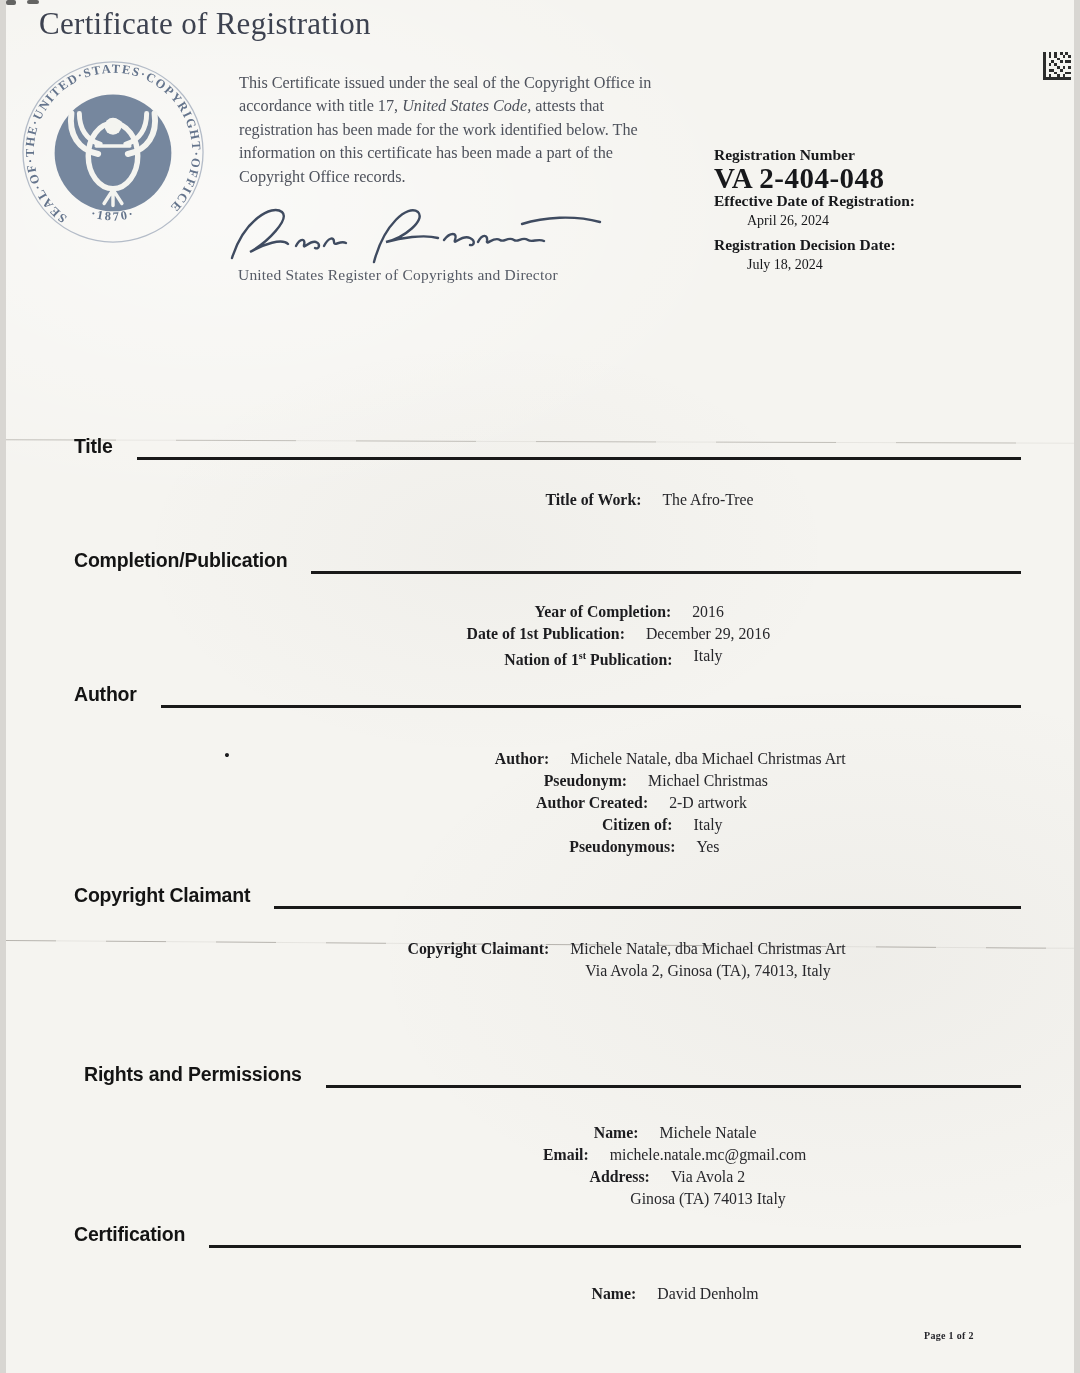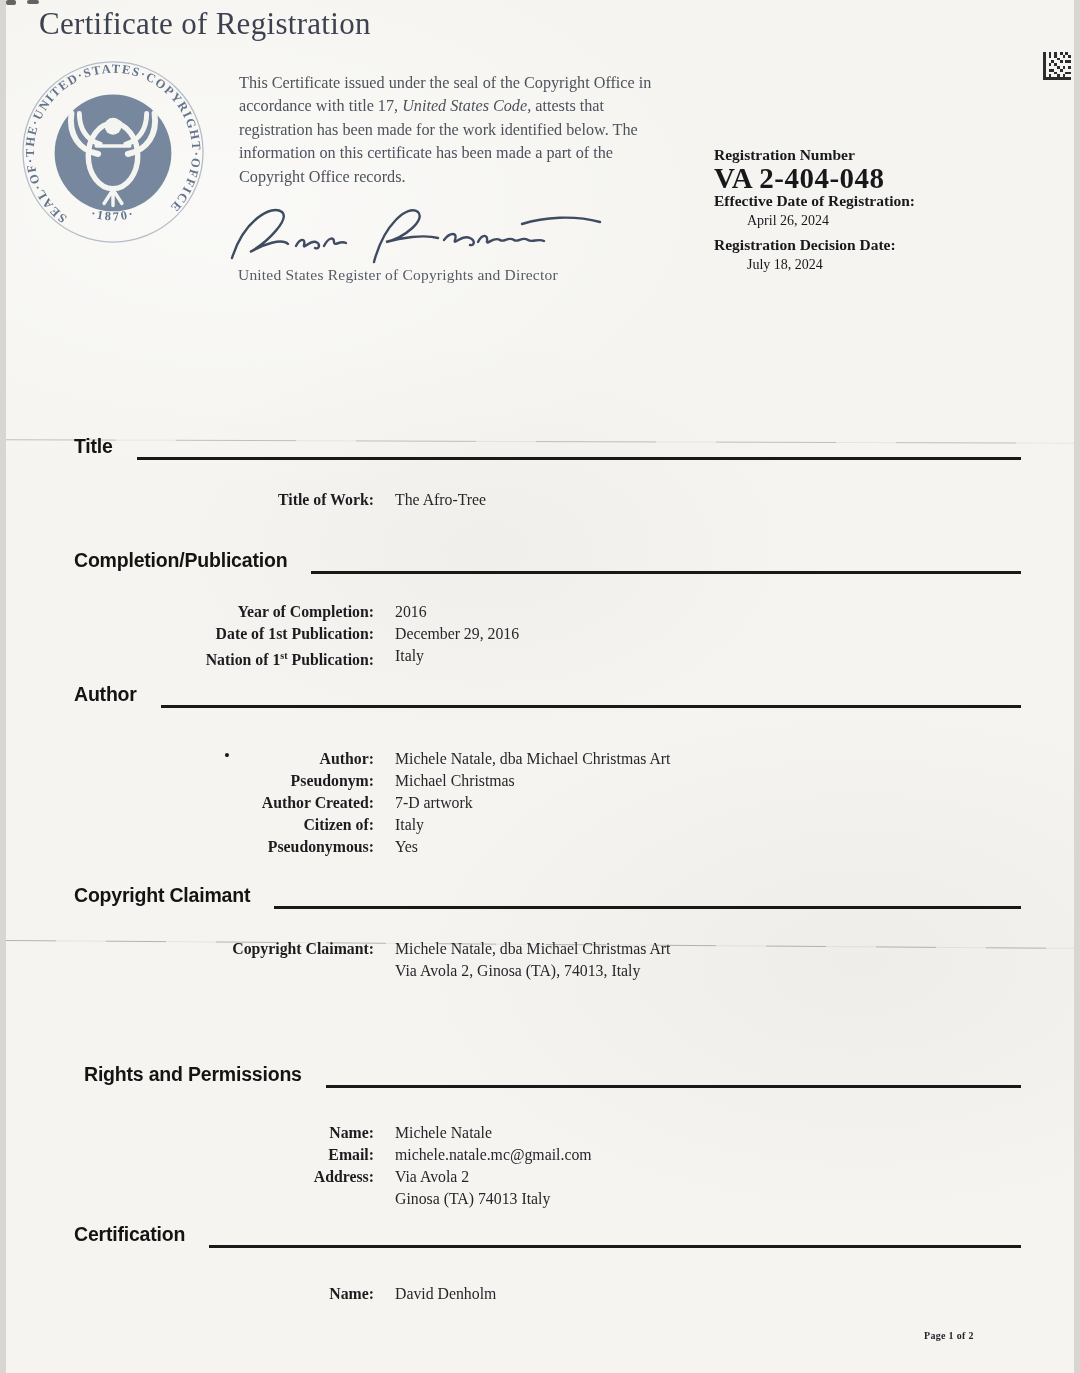--- a/index.html
+++ b/index.html
@@ -62,21 +62,21 @@
     margin:0;font-family:"Liberation Sans", sans-serif;
     font-size:19.5px;font-weight:bold;color:#141414;letter-spacing:-.2px;
     white-space:nowrap;
   }
   .sec-line{
     flex:1;margin-left:24px;height:0;
     border-bottom:3.5px solid #191919;
     margin-bottom:-2px;
   }
   .rows{position:relative;}
-  .row{display:flex;line-height:22px;font-size:15.8px;}
+  .row{display:flex;line-height:22px;font-size:15.8px;justify-content:center;}
   .row-label{
     width:300px;text-align:right;font-weight:bold;color:#1c1c1f;
     white-space:nowrap;
   }
   .row-label sup{font-size:10px;}
   .row-value{margin-left:21px;color:#27272b;}
   .bullet{
     position:absolute;left:150px;top:-2px;
     font-size:17px;color:#1c1c1f;
   }
@@ -232,21 +232,21 @@
       <div class="row">
         <span class="row-label">Author:</span>
         <span class="row-value">Michele Natale, dba Michael Christmas Art</span>
       </div>
       <div class="row">
         <span class="row-label">Pseudonym:</span>
         <span class="row-value">Michael Christmas</span>
       </div>
       <div class="row">
         <span class="row-label">Author Created:</span>
-        <span class="row-value">7-D artwork</span>
+        <span class="row-value">2-D artwork</span>
       </div>
       <div class="row">
         <span class="row-label">Citizen of:</span>
         <span class="row-value">Italy</span>
       </div>
       <div class="row">
         <span class="row-label">Pseudonymous:</span>
         <span class="row-value">Yes</span>
       </div>
     </div>

